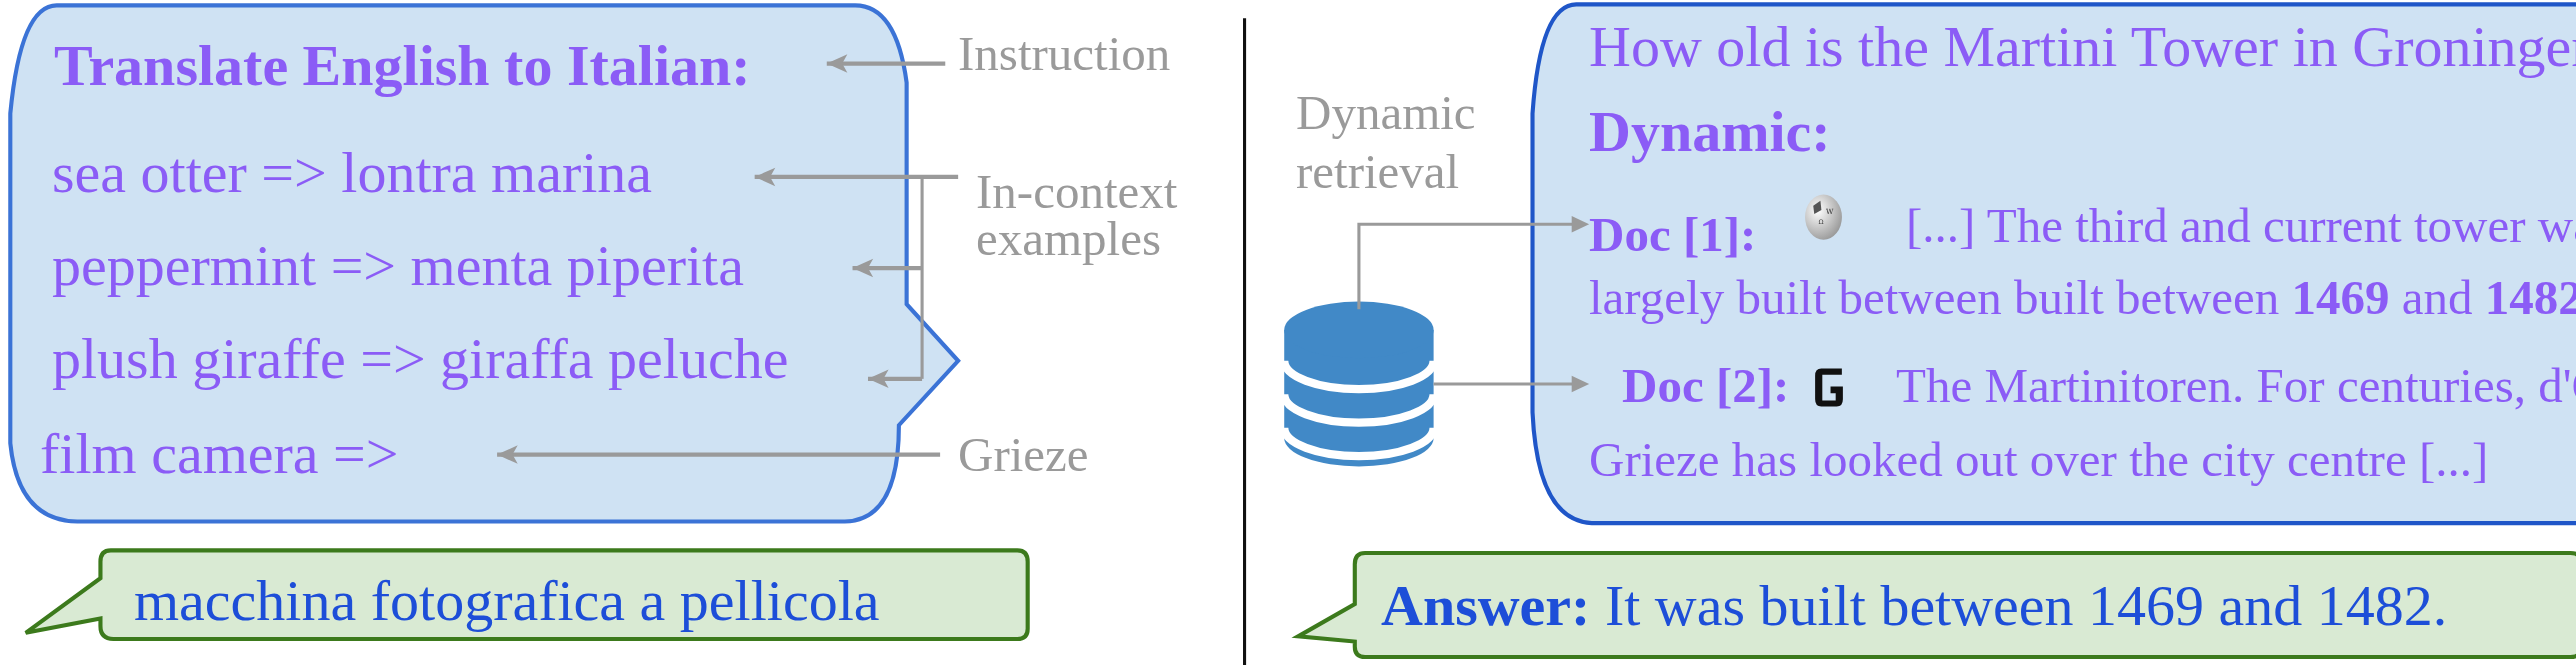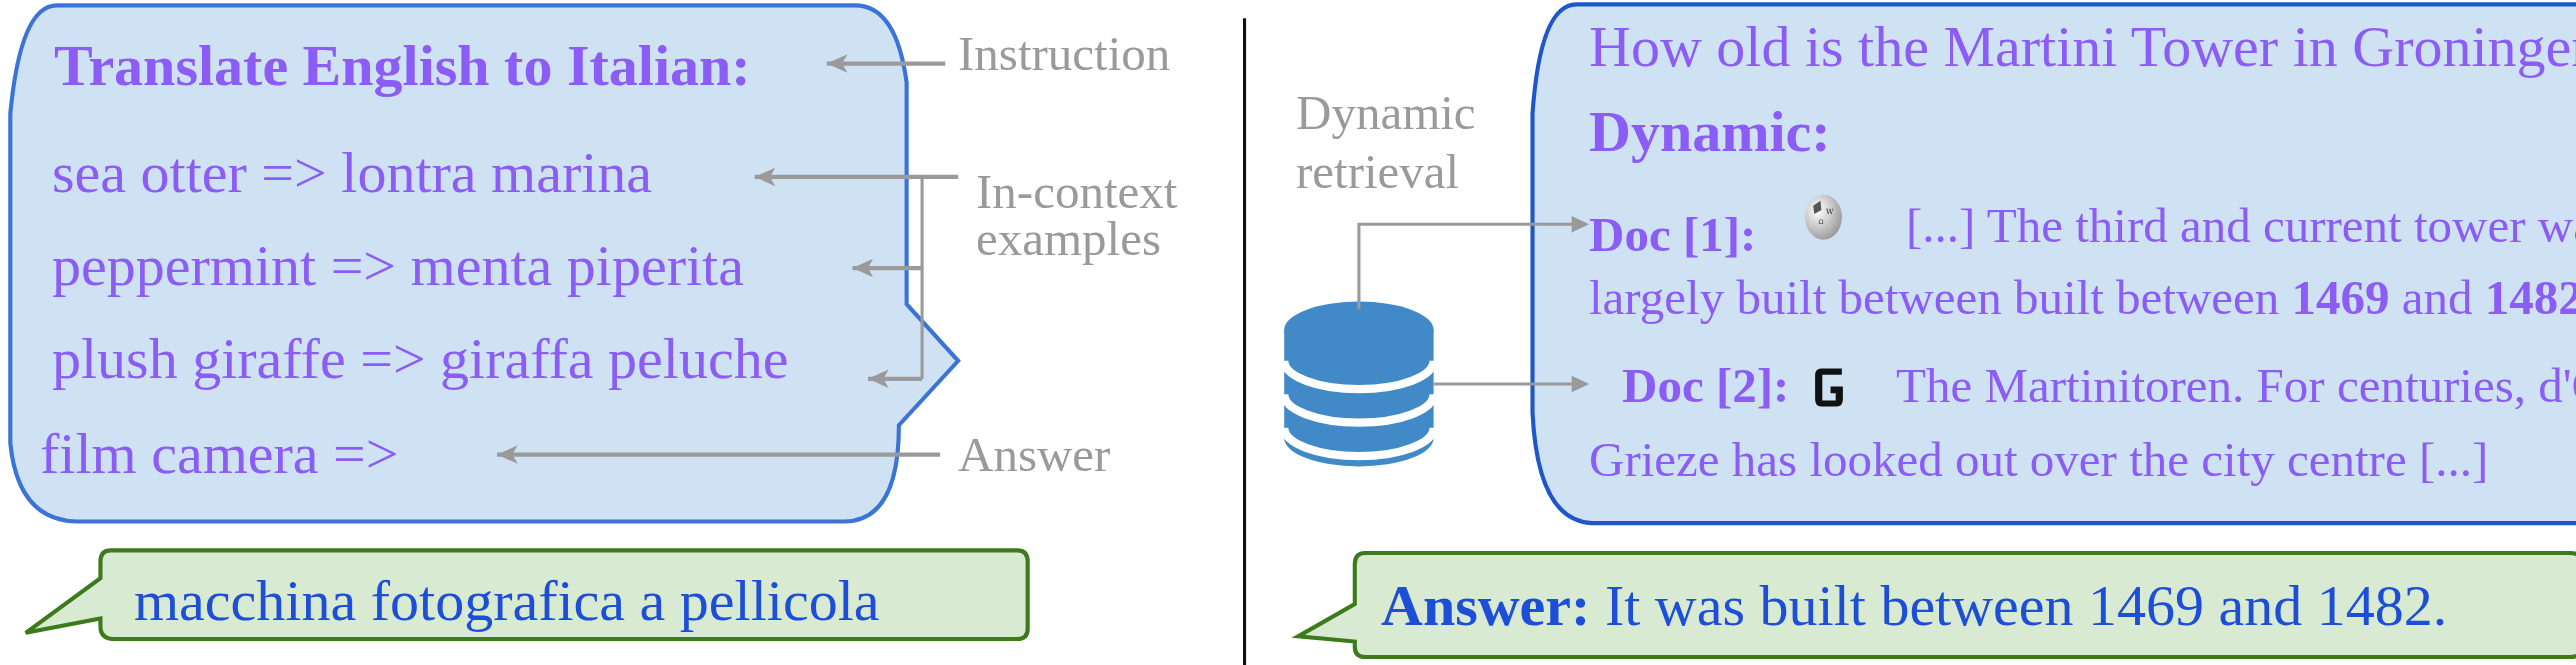--- a/index.html
+++ b/index.html
@@ -68,21 +68,21 @@
 
 <div class="t blue b big" style="left:54px; top:37px;">Translate English to Italian:</div>
 <div class="t blue big" style="left:52px; top:144px;">sea otter =&gt; lontra marina</div>
 <div class="t blue big" style="left:52px; top:237px;">peppermint =&gt; menta piperita</div>
 <div class="t blue big" style="left:52px; top:330px;">plush giraffe =&gt; giraffa peluche</div>
 <div class="t blue big" style="left:40px; top:425px;">film camera =&gt;</div>
 
 <div class="t gray lbl" style="left:958px; top:29px;">Instruction</div>
 <div class="t gray lbl" style="left:976px; top:155px;margin-top:12px;">In-context</div>
 <div class="t gray lbl" style="left:976px; top:214px;">examples</div>
-<div class="t gray lbl" style="left:958px; top:430px;">Answer</div>
+<div class="t gray lbl" style="left:958px; top:430px;">Grieze</div>
 
 <div class="t green big" style="left:134px; top:572px;">macchina fotografica a pellicola</div>
 
 <div class="t gray lbl" style="left:1296px; top:88px;">Dynamic</div>
 <div class="t gray lbl" style="left:1296px; top:147px;">retrieval</div>
 
 <div class="t blue big" style="left:1589px; top:18px;">How old is the Martini Tower in Groningen?</div>
 <div class="t blue b big" style="left:1589px; top:103px;">Dynamic:</div>
 
 <div class="t blue b doc" style="left:1589px; top:210px;text-align:right;">Doc [1]:</div>

